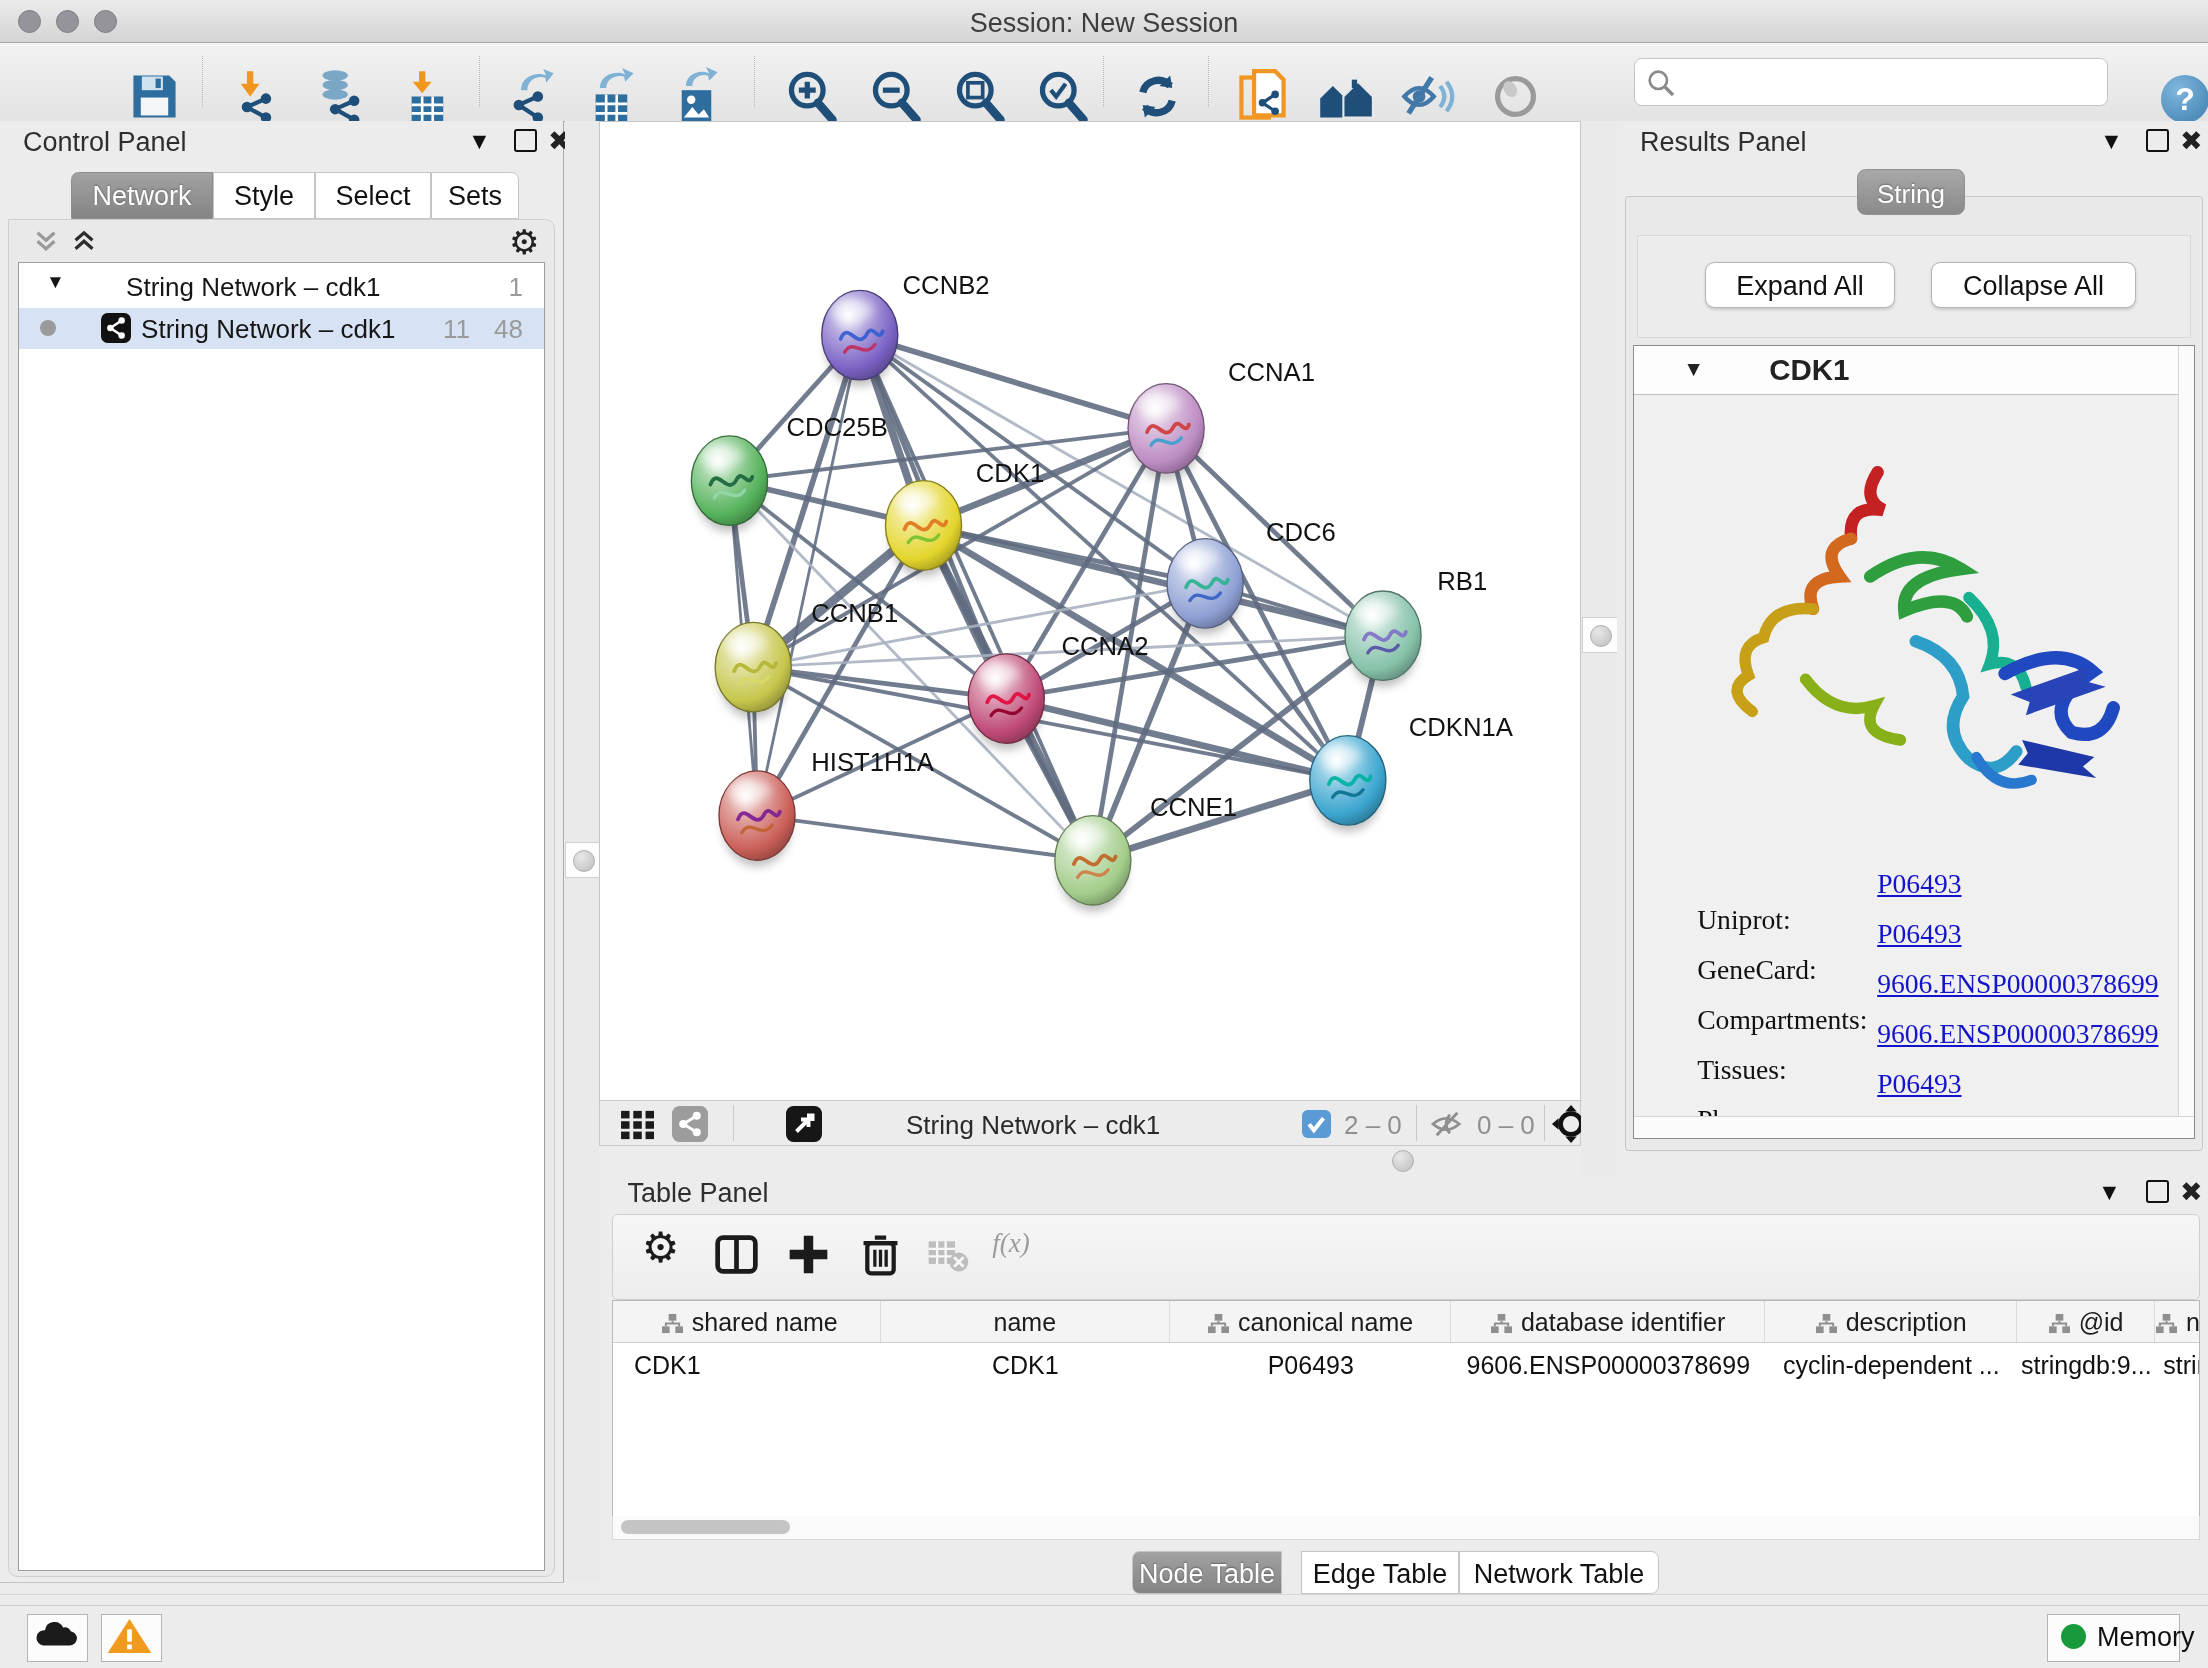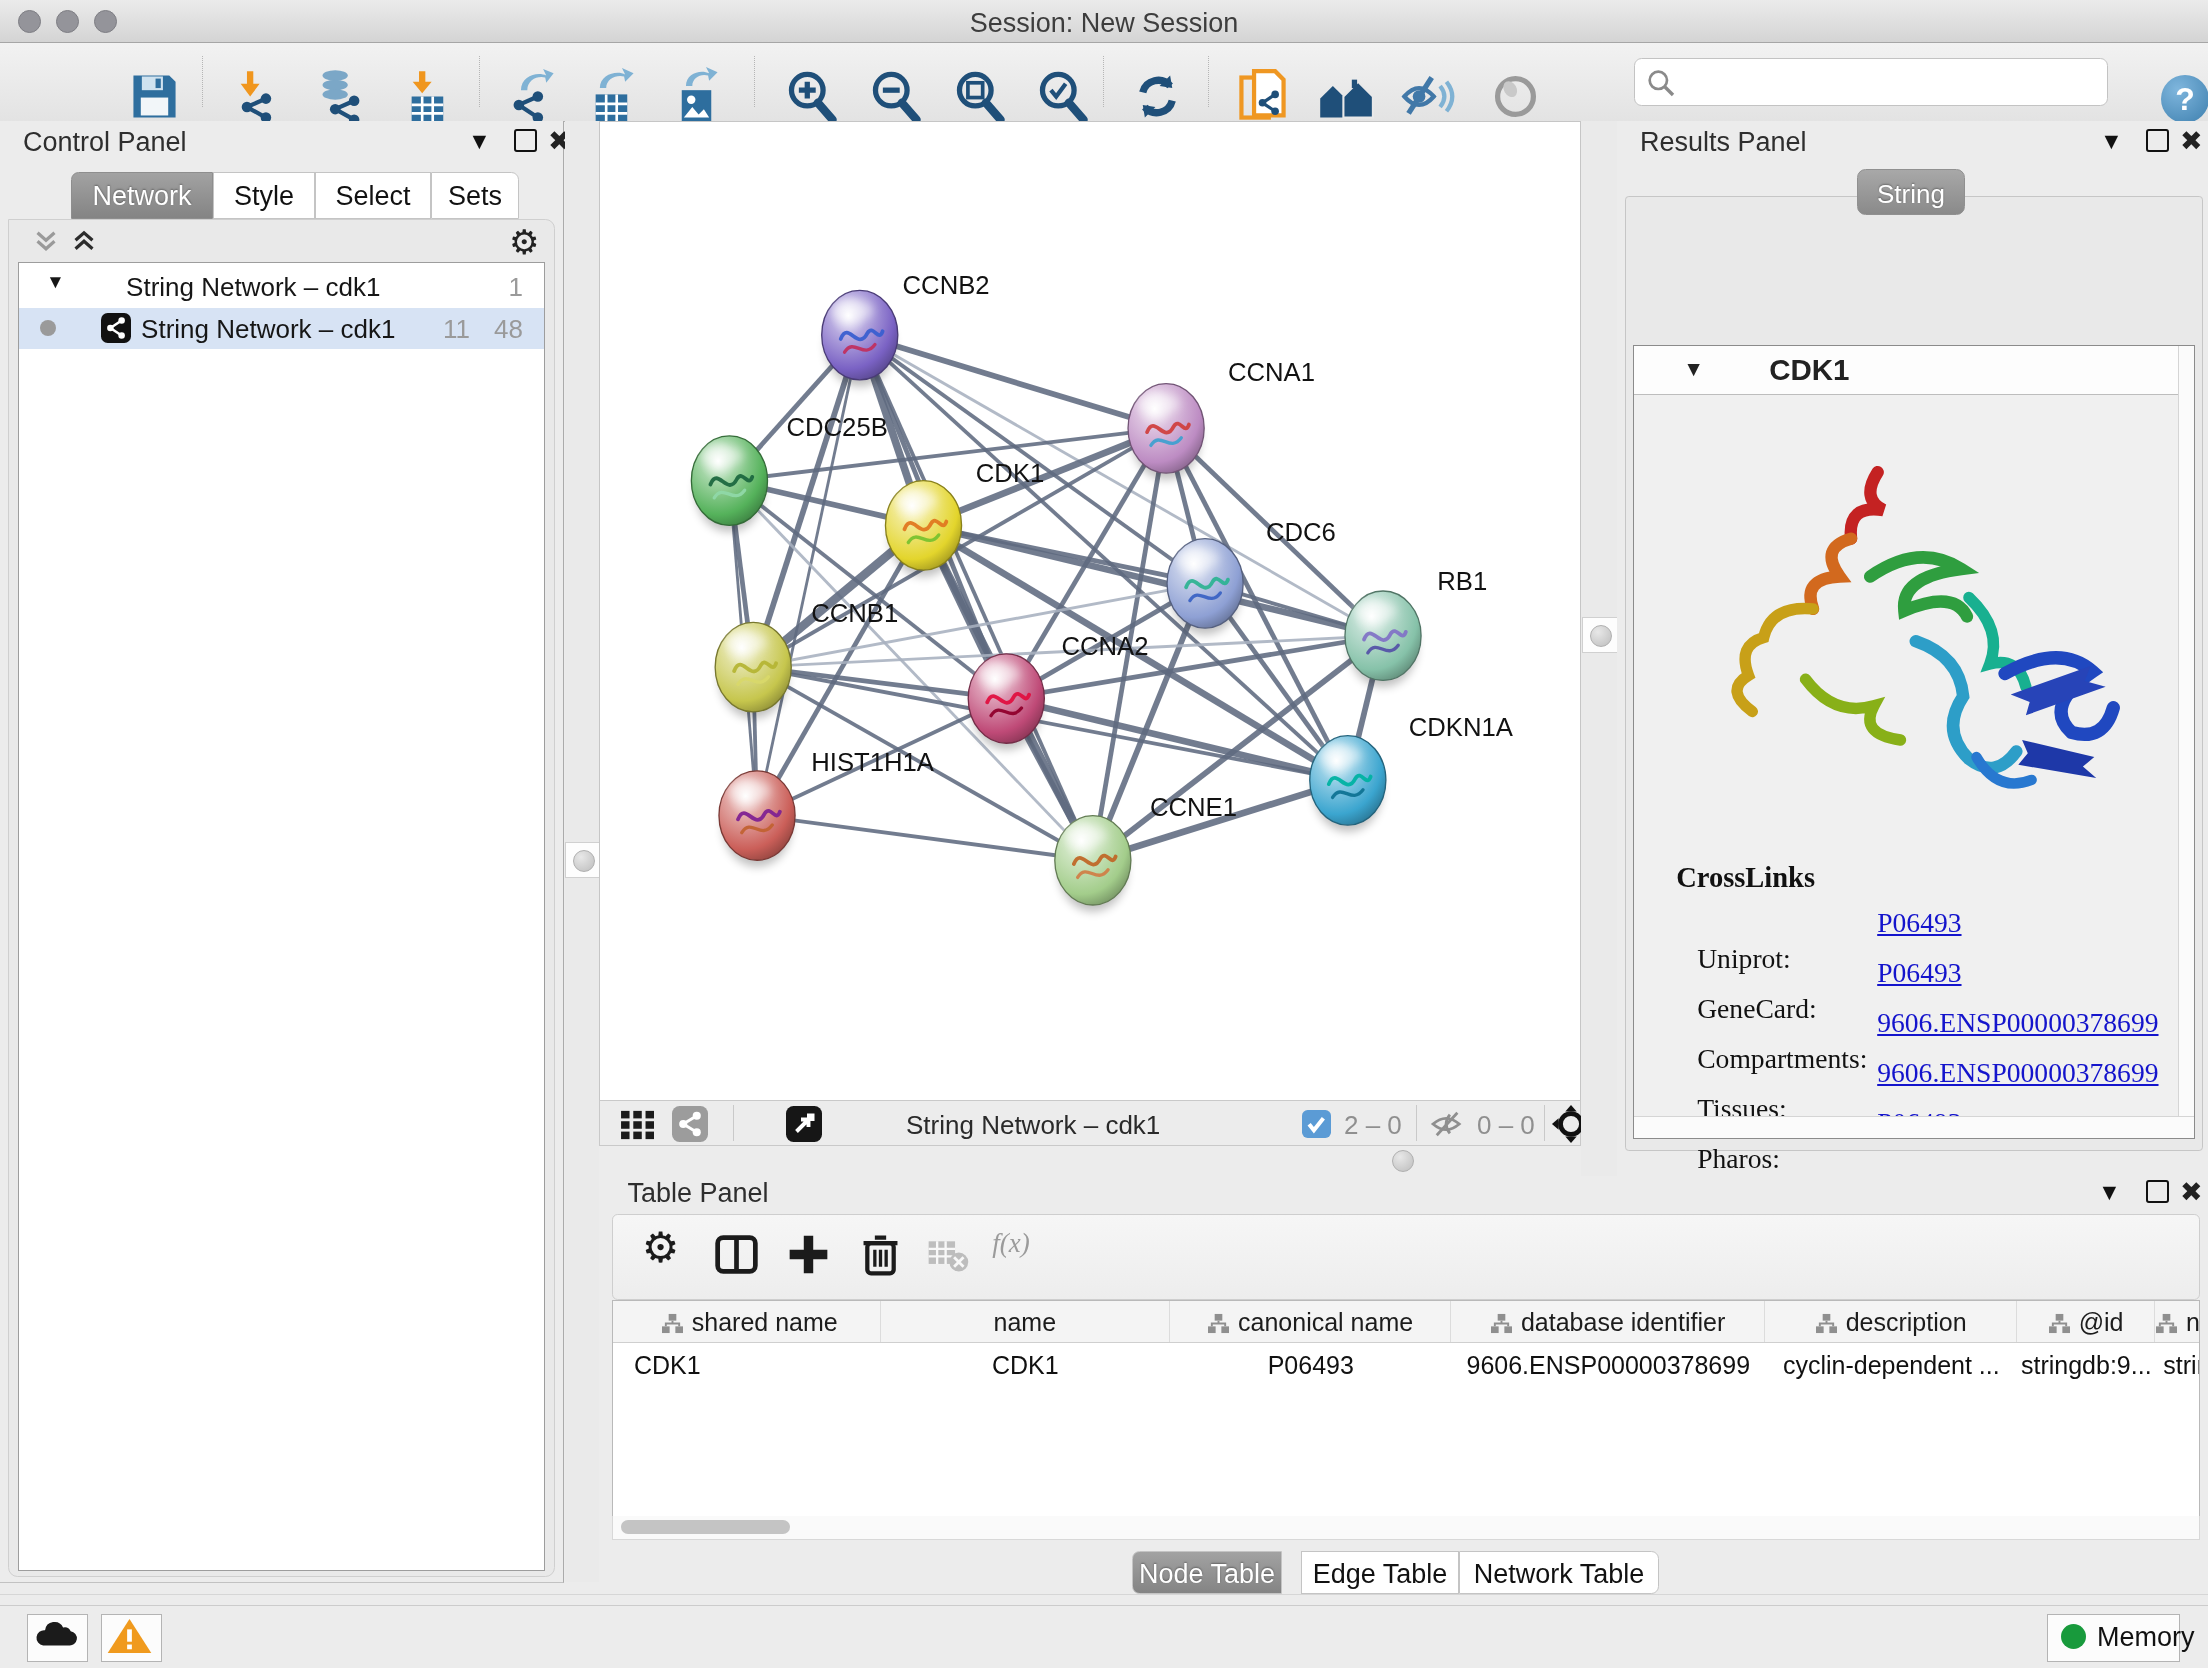--- a/index.html
+++ b/index.html
@@ -622,20 +622,24 @@
 </div>
 
 <div class="abs results-panel">
   <div style="position:absolute;left:23px;top:5.7px" class="phead-title">Results Panel</div>
   <span style="position:absolute;left:483px;top:7.6px" class="phead-ico">▼</span>
   <span class="win-box" style="position:absolute;left:529px;top:7.6px"></span>
   <span style="position:absolute;left:563px;top:3.8px;font-size:27px;font-weight:bold">✖</span>
 
   <div class="string-tab">String</div>
   <div class="rp-box">
+    <div class="rp-btnbox">
+      <div class="rp-btn" style="left:67px;width:190px">Expand All</div>
+      <div class="rp-btn" style="left:293px;width:205px">Collapse All</div>
+    </div>
     <div class="rp-entry">
       <div class="rp-ehead">
         <span style="position:absolute;left:49px;top:11.4px;font-size:21px">▼</span>
         <span style="position:absolute;left:135px;top:6.7px;font-size:29.5px;font-weight:bold">CDK1</span>
       </div>
       <svg style="position:absolute;left:57px;top:109px" width="438" height="399" viewBox="0 0 460 420">
         <g fill="none" stroke-linecap="round">
           <path d="M196 18 q-18 28 6 40 q-38 -6 -34 30" stroke="#c42222" stroke-width="13"></path>
           <path d="M168 88 q-34 10 -12 40 q-40 2 -28 34" stroke="#d2691e" stroke-width="13"></path>
           <path d="M128 162 q-44 -4 -52 30 q-28 8 -16 40 q-26 16 4 38" stroke="#c8a018" stroke-width="12"></path>
@@ -643,21 +647,20 @@
           <path d="M188 128 q52 -36 96 -8 q-64 8 -60 44 q52 -22 66 6" stroke="#2f9e3f" stroke-width="13"></path>
           <path d="M236 196 q46 16 50 58 q-24 36 6 66 q28 22 50 -8" stroke="#2d9ec8" stroke-width="13"></path>
           <path d="M292 150 q36 34 22 70 q30 -8 38 24" stroke="#18b090" stroke-width="12"></path>
           <path d="M330 230 q58 -32 92 -2 q-52 36 -22 64 q34 10 44 -26" stroke="#2048c0" stroke-width="14"></path>
           <path d="M300 318 q22 38 58 24" stroke="#2878d0" stroke-width="11"></path>
         </g>
         <path d="M336 252 l84 -30 -6 16 22 6 -84 30 4 -14 z" fill="#2744b8"></path>
         <path d="M348 300 l76 18 -12 10 14 12 -82 -14 10 -12 z" fill="#1e38a8"></path>
       </svg>
       <div class="crosslinks">
-        <div class="cl-title">CrossLinks</div>
         <div id="crosslinks-rows">
             <div class="cl-row">
               <span class="cl-lbl">Uniprot:</span>
               <span class="cl-val">P06493</span>
             </div>
             <div class="cl-row">
               <span class="cl-lbl">GeneCard:</span>
               <span class="cl-val">P06493</span>
             </div>
             <div class="cl-row">

